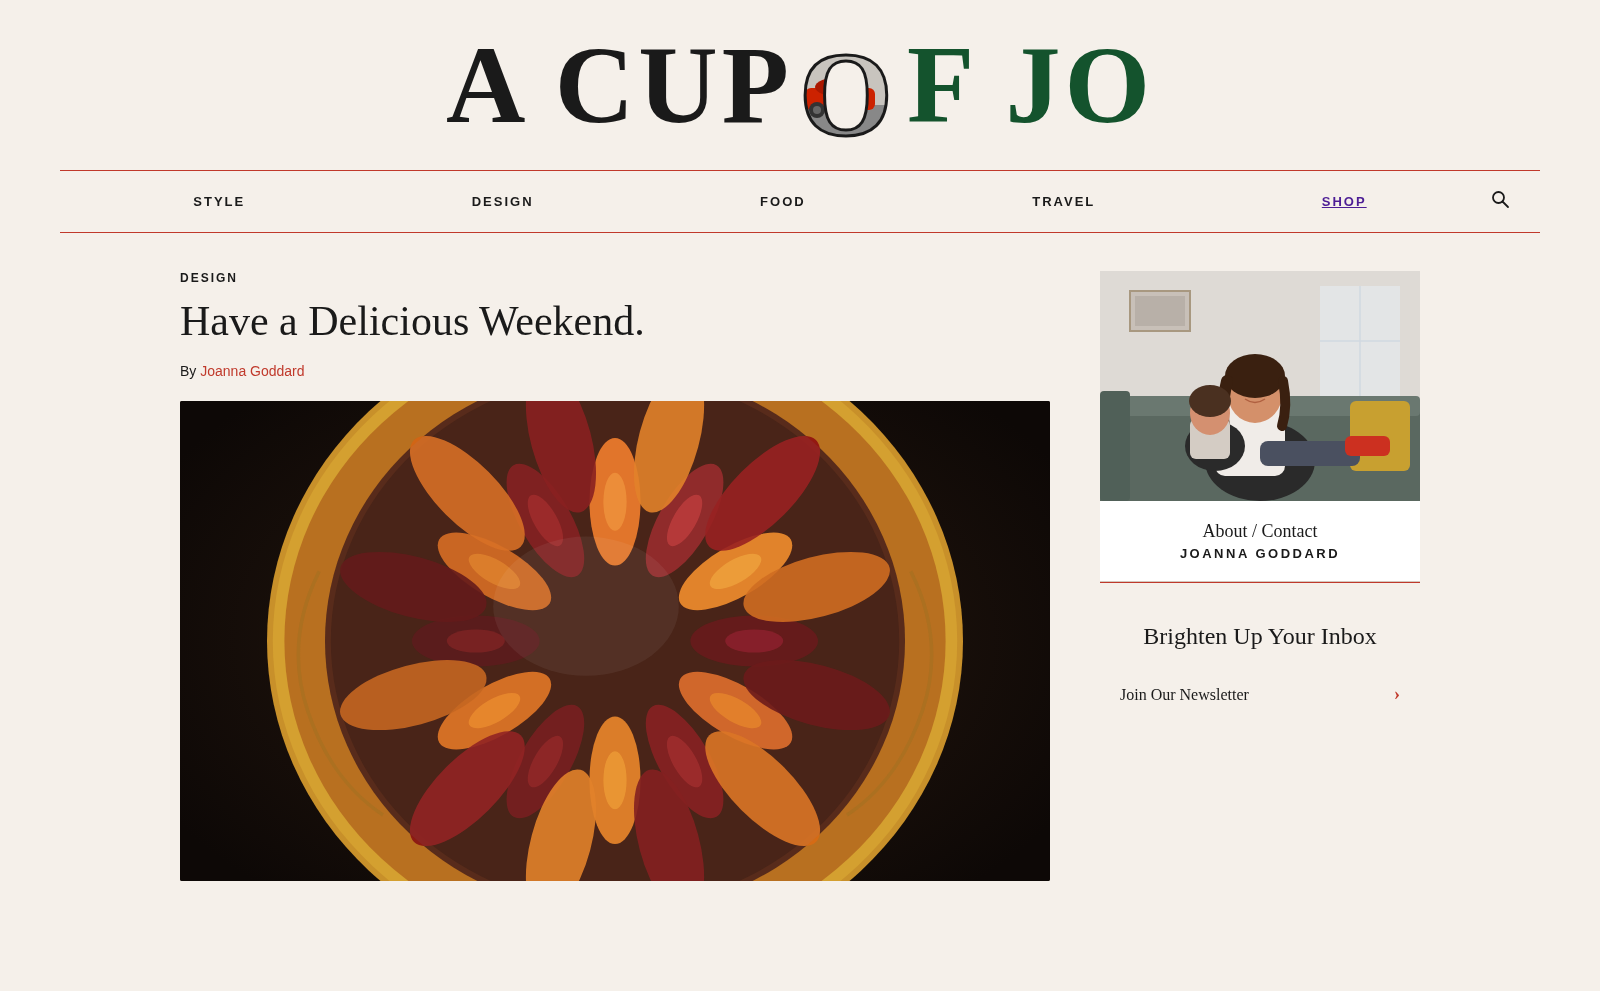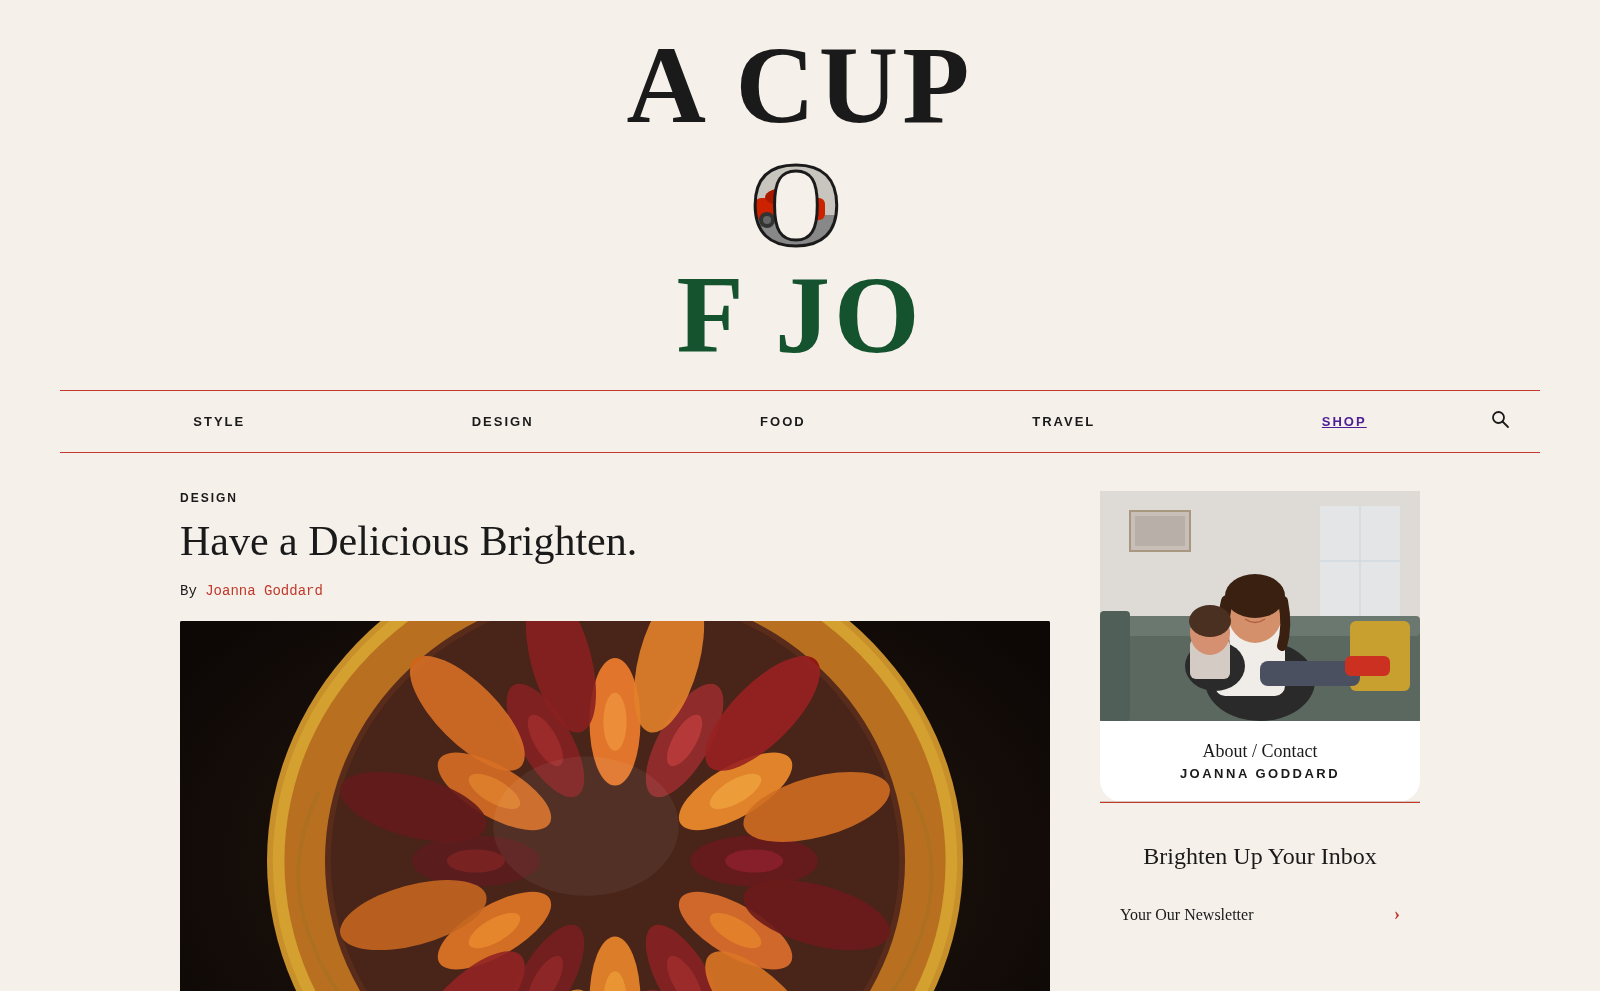--- a/index.html
+++ b/index.html
@@ -24,23 +24,21 @@
     }
 
     .logo-text {
       font-size: 110px;
       font-weight: 900;
       letter-spacing: 8px;
       color: #1a1a1a;
       font-family: 'Didot', 'Bodoni MT', Georgia, serif;
       line-height: 1;
       display: flex;
-      align-items: center;
       gap: 0;
-      flex-direction: column;
     }
 
     
     .nav {
       border-top: 1.5px solid #c0392b;
       border-bottom: 1.5px solid #c0392b;
       margin: 10px 60px 8px;
       display: flex;
       align-items: center;
       justify-content: space-between;
@@ -107,21 +105,21 @@
     .article-title {
       font-family: 'Didot', 'Bodoni MT', Georgia, serif;
       font-size: 42px;
       font-weight: 400;
       color: #1a1a1a;
       margin-bottom: 18px;
       line-height: 1.15;
     }
 
     .article-byline {
-      font-family: Liberation Mono, monospace;
+      font-family: Liberation Sans, sans-serif;
       font-size: 14px;
       color: #1a1a1a;
       margin-bottom: 22px;
     }
 
     .article-byline a {
       color: #c0392b;
       text-decoration: none;
     }
 
@@ -134,21 +132,20 @@
 
     
     .sidebar {
       width: 320px;
       flex-shrink: 0;
     }
 
     .sidebar-profile {
       background: #fff;
       margin-bottom: 0;
-      border-radius: 22px;
     }
 
     .profile-image {
       width: 100%;
       height: 230px;
       overflow: hidden;
       background: #d0ccc8;
       position: relative;
     }
 
@@ -268,21 +265,21 @@
       <circle cx="8.5" cy="8.5" r="5.5" stroke="#1a1a1a" stroke-width="1.8"></circle>
       <line x1="12.5" y1="12.5" x2="18" y2="18" stroke="#1a1a1a" stroke-width="1.8" stroke-linecap="round"></line>
     </svg>
   </span>
 </nav>
 
 <div class="main-content">
 
   <section class="article-section">
     <div class="article-category">DESIGN</div>
-    <h1 class="article-title">Have a Delicious Brighten.</h1>
+    <h1 class="article-title">Have a Delicious Weekend.</h1>
     <p class="article-byline">
       <span>By </span><a href="#">Joanna Goddard</a>
     </p>
     <div class="article-image">
       
       <svg width="100%" height="100%" viewBox="0 0 750 480" preserveAspectRatio="xMidYMid slice" xmlns="http://www.w3.org/2000/svg">
 
         <rect width="750" height="480" fill="#1a0e08"></rect>
 
         <rect width="750" height="480" fill="url(#panGrad)"></rect>
@@ -430,19 +427,19 @@
         <div class="profile-about">About / Contact</div>
         <div class="profile-name">JOANNA GODDARD</div>
       </div>
     </div>
 
     <div class="sidebar-divider"></div>
 
     <div class="sidebar-newsletter">
       <div class="newsletter-title">Brighten Up Your Inbox</div>
       <button class="newsletter-button">
-        <span>Your Our Newsletter</span>
+        <span>Join Our Newsletter</span>
         <span class="chevron">›</span>
       </button>
     </div>
   </aside>
 
 </div>
 
 </body></html>

